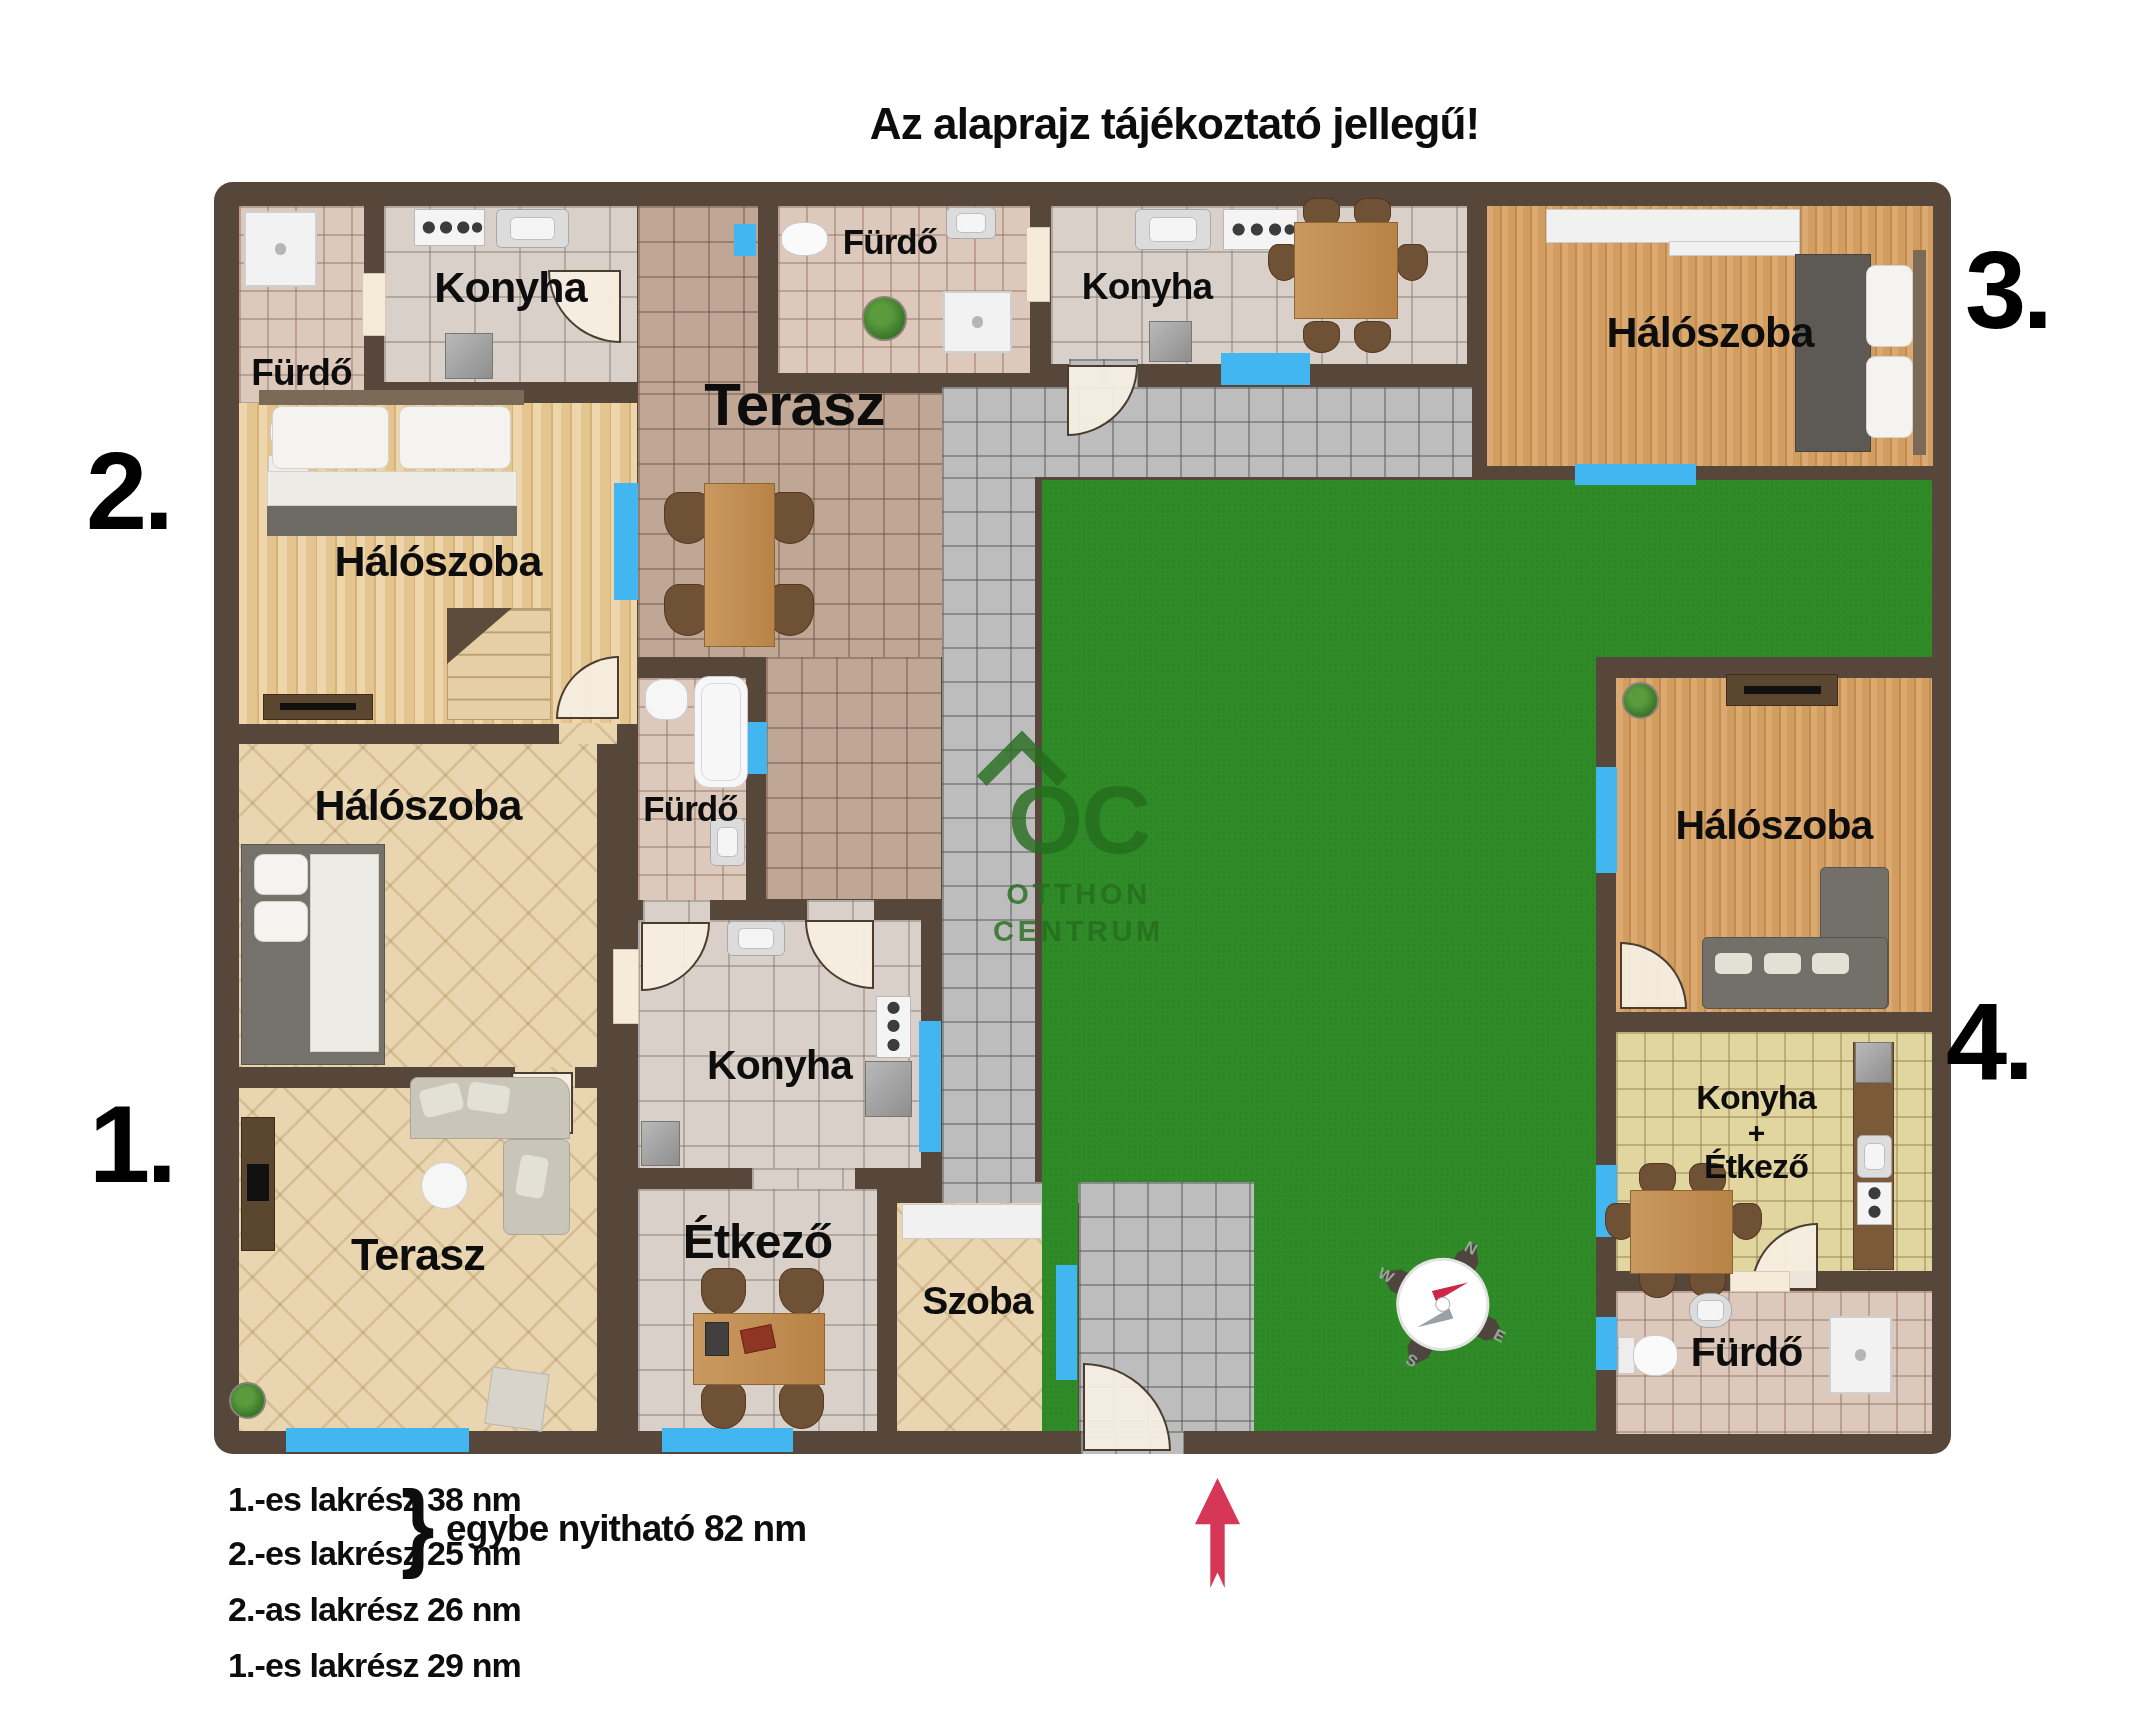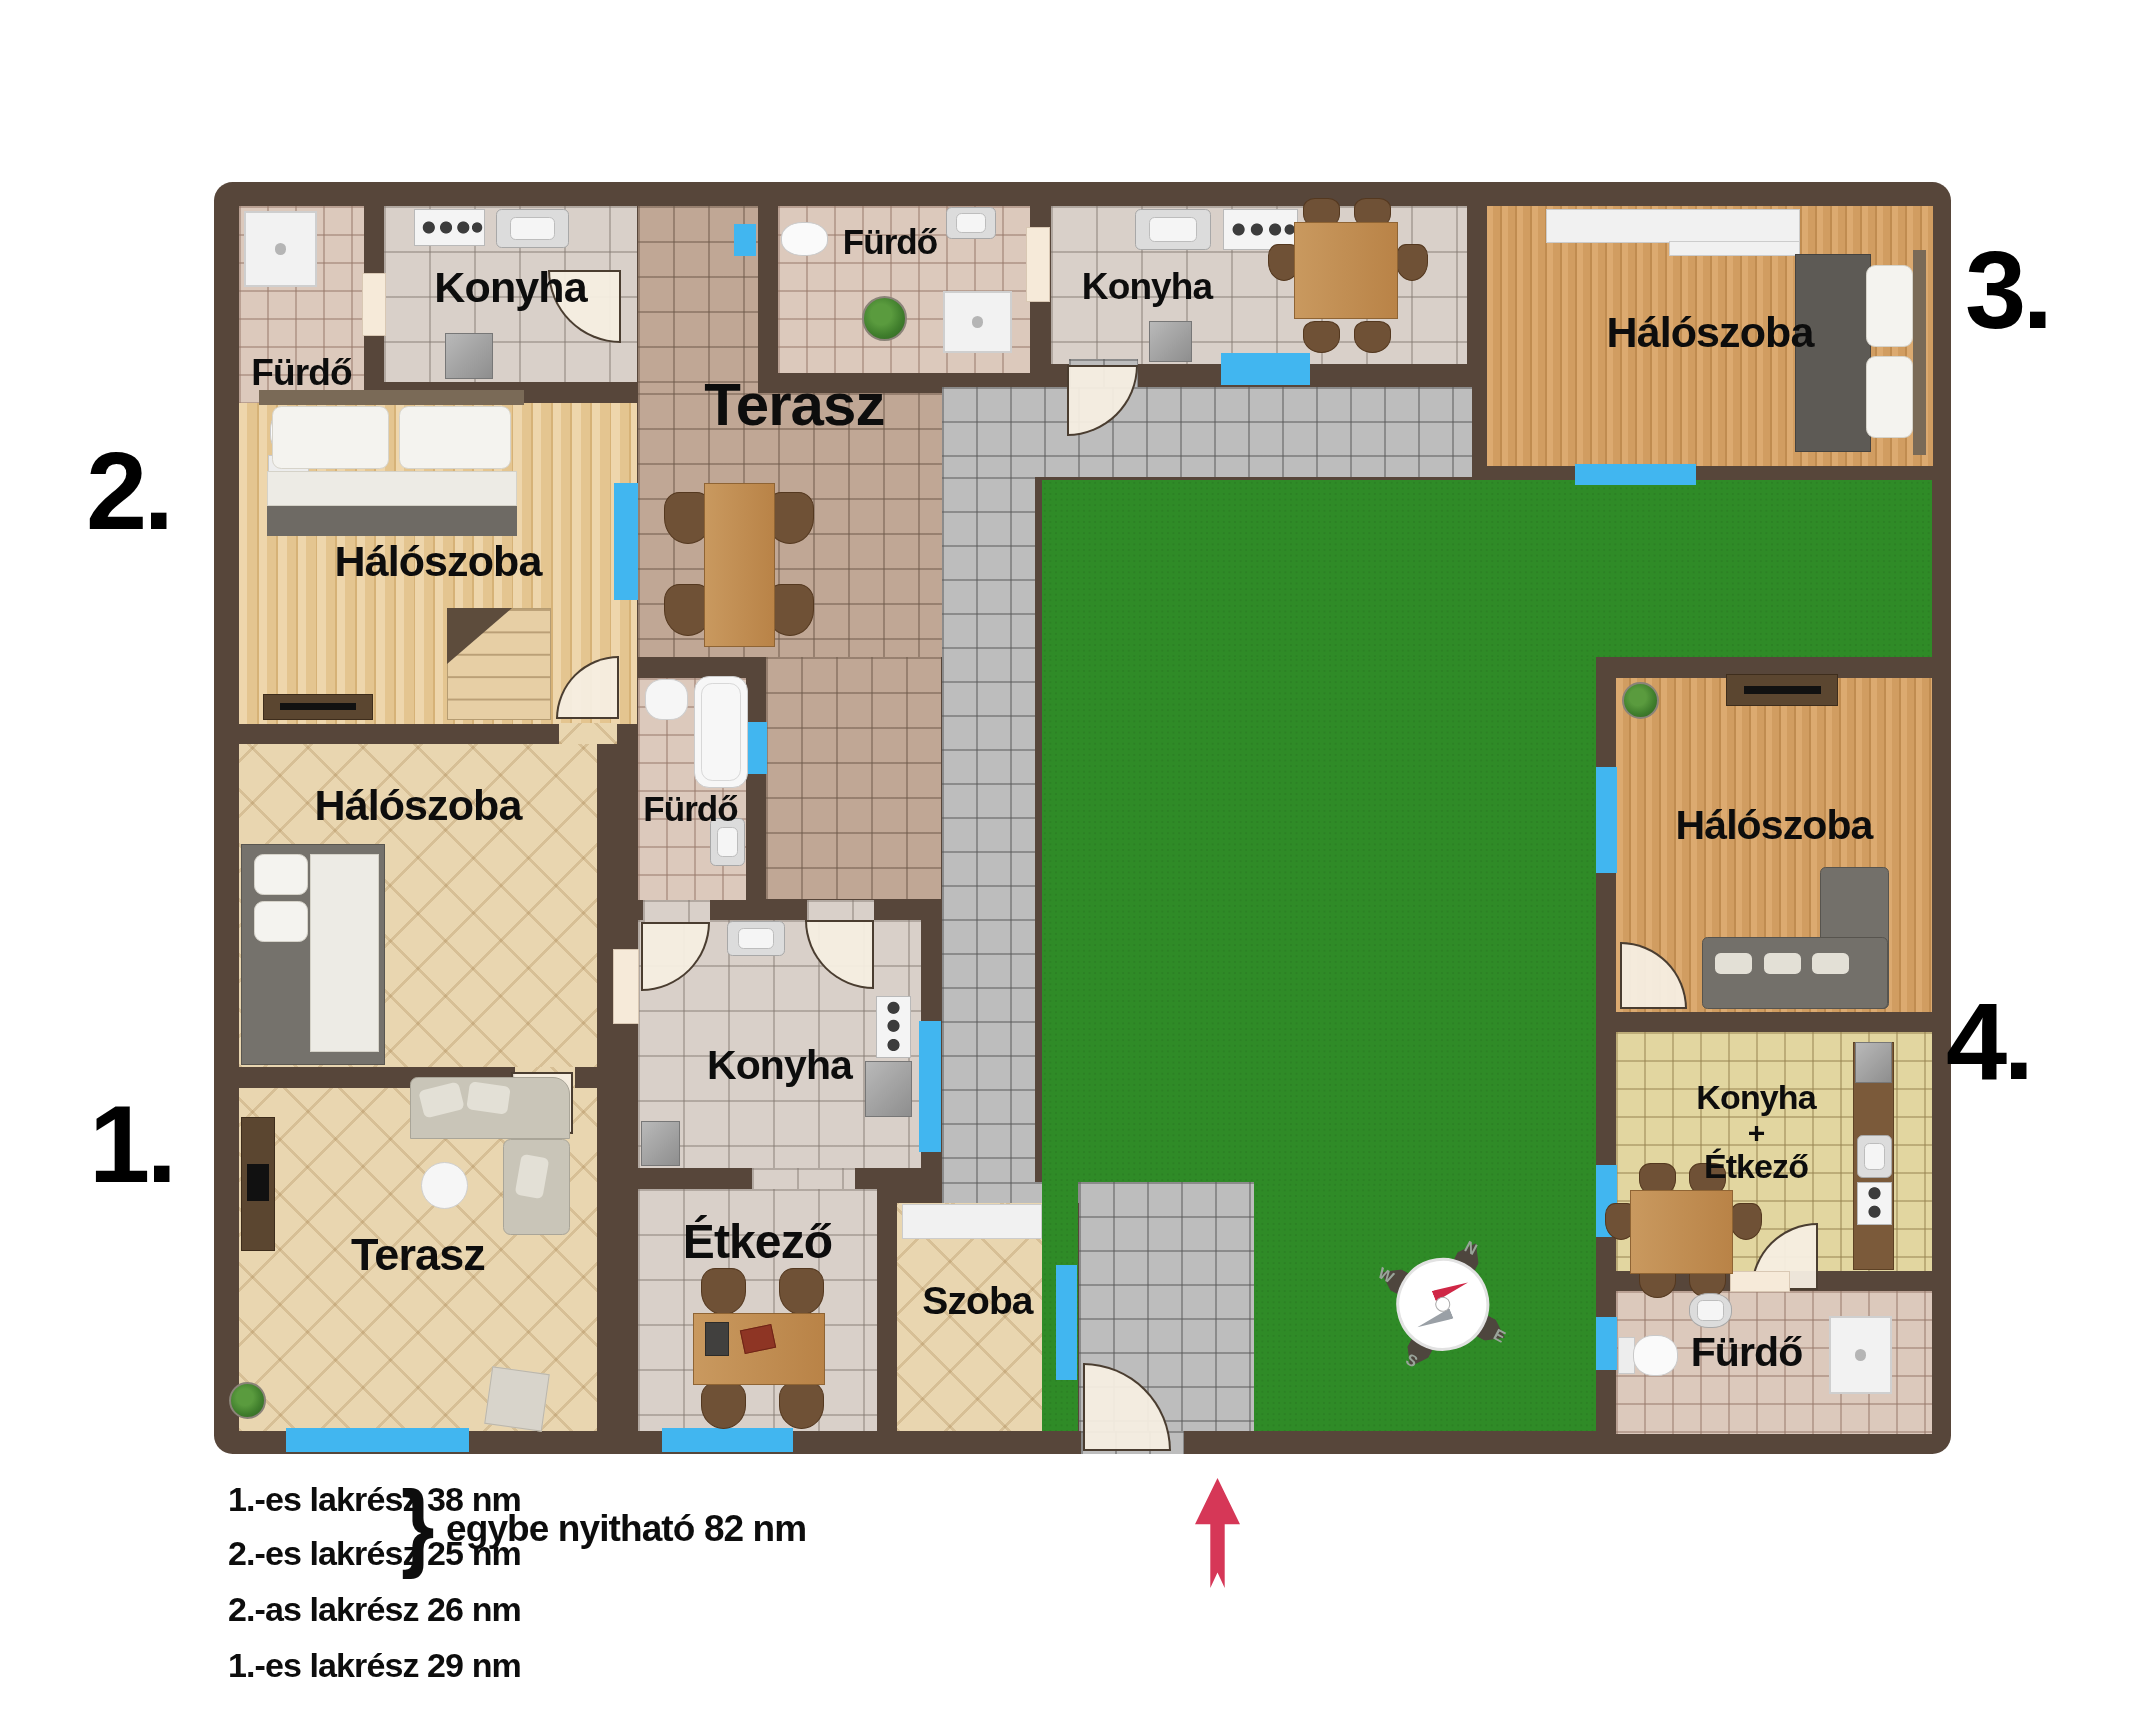--- a/index.html
+++ b/index.html
@@ -70,20 +70,21 @@
   .cdot{position:absolute;left:62px;top:62px;width:15px;height:15px;border-radius:50%;background:#fff;border:1.9px solid #aaa;box-sizing:border-box;}
   .cl{position:absolute;font-size:16px;font-weight:bold;color:#9aa49a;}
   
   .arrow{position:absolute;background:#d63757;clip-path:polygon(50% 0,100% 42%,66% 42%,66% 100%,50% 86%,34% 100%,34% 42%,0 42%);}
 </style>
 </head>
 <body>
 
 <div class="canvas">
 
+  <div class="lbl" style="left:615px;top:101px;width:1119px;font-size:44px;">Az alaprajz tájékoztató jellegű!</div>
 
   <div class="building" style="left:214px;top:182px;width:1737px;height:1272px;"></div>
 
   <div class="fl t-pink" style="left:239px;top:206px;width:125px;height:270px;"></div>
   <div class="fl t-beige" style="left:384px;top:206px;width:253px;height:176px;"></div>
   <div class="fl wood-l" style="left:239px;top:403px;width:398px;height:321px;"></div>
   <div class="fl parq" style="left:239px;top:744px;width:358px;height:323px;"></div>
   <div class="fl parq" style="left:239px;top:1088px;width:358px;height:343px;"></div>
   <div class="fl t-terra" style="left:638px;top:206px;width:120px;height:187px;"></div>
   <div class="fl t-pink" style="left:778px;top:206px;width:252px;height:167px;"></div>
@@ -255,20 +256,26 @@
   <div class="lbl" style="left:1616px;top:1080px;width:280px;font-size:34px;">Konyha</div>
   <div class="lbl" style="left:1616px;top:1117px;width:280px;font-size:30px;">+</div>
   <div class="lbl" style="left:1616px;top:1149px;width:280px;font-size:34px;">Étkező</div>
   <div class="lbl" style="left:1616px;top:1331px;width:261px;font-size:41px;">Fürdő</div>
 
   <div class="num" style="left:86px;top:427px;">2.</div>
   <div class="num" style="left:89px;top:1080px;">1.</div>
   <div class="num" style="left:1965px;top:226px;">3.</div>
   <div class="num" style="left:1946px;top:977px;">4.</div>
 
+  <div class="wm" style="left:990px;top:744px;width:177px;">
+    <div class="roof" style="margin-bottom:-32px;"></div>
+    <div class="logo">OC</div>
+    <div class="sub" style="margin-top:13px;">OTTHON</div>
+    <div class="sub">CENTRUM</div>
+  </div>
 
   <div class="compass" style="left:1373px;top:1235px;">
     <div class="blade"></div>
     <div class="blade b2"></div>
     <div class="cface"></div>
     <div class="needle-r"></div>
     <div class="needle-g"></div>
     <div class="cdot"></div>
     <div class="cl" style="left:62px;top:-1.9px;">N</div>
     <div class="cl" style="left:63px;top:125px;">S</div>

